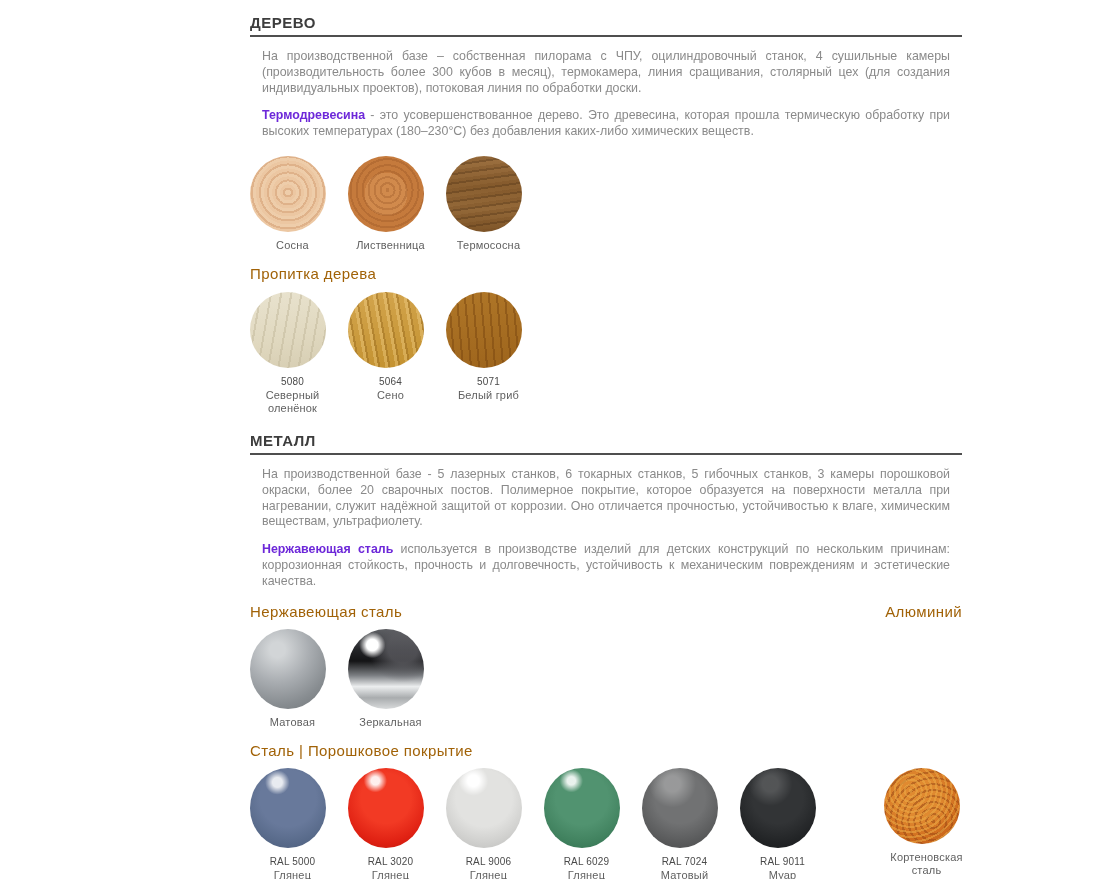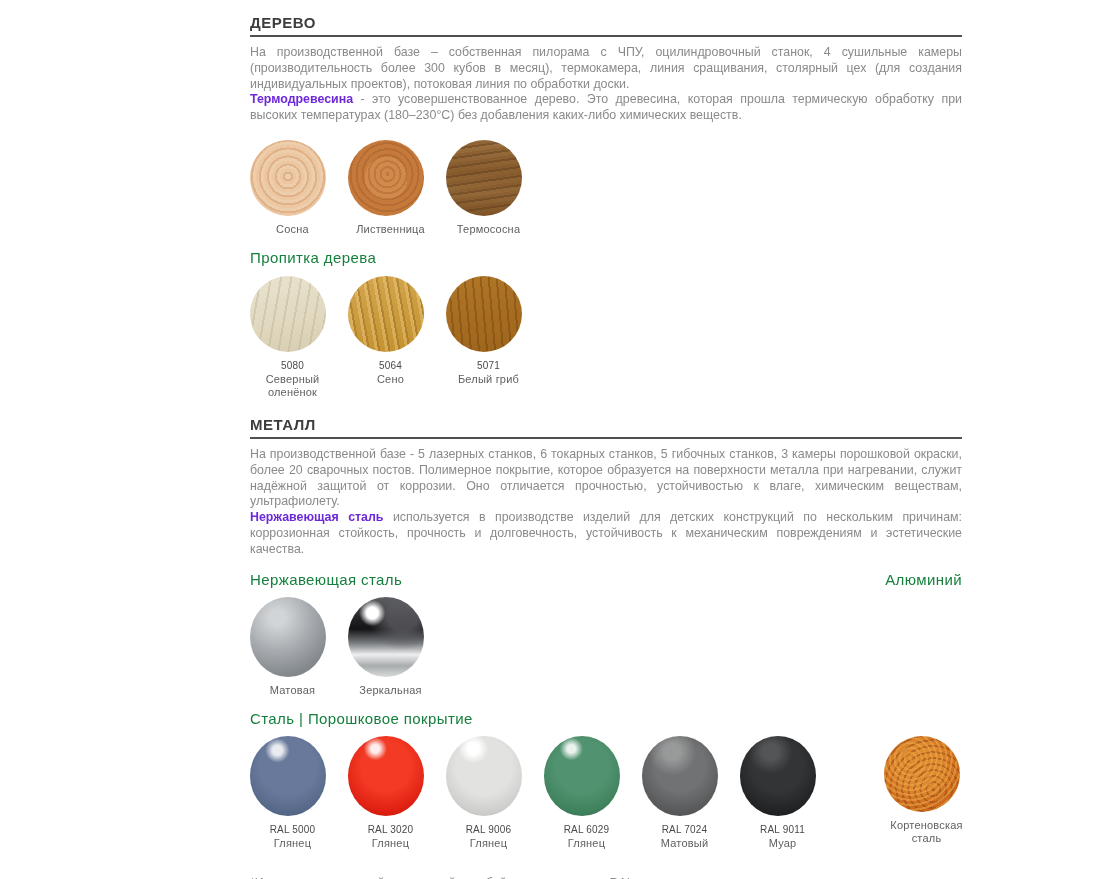--- a/index.html
+++ b/index.html
@@ -5,24 +5,24 @@
   html,body{margin:0;padding:0;}
   .page{
     width:1110px;height:879px;background:#ffffff;position:relative;
     font-family:"Liberation Sans", sans-serif;overflow:hidden;
   }
   .content{position:absolute;left:250px;top:0;width:712px;}
 
   .sec-title{margin:15px 0 0;font-size:15px;line-height:16px;font-weight:700;color:#3d3d3d;letter-spacing:.5px;}
   .rule{height:2px;background:#4f4f4f;margin-top:4px;}
   .body{margin-top:8px;font-size:12.4px;line-height:15.8px;color:#8a8a8a;text-align:justify;}
-  .para{margin:0;}
+  .para{margin:12px;}
   .body b{font-weight:700;color:#6d28d9;}
 
-  .sub-title{margin:14px 0 0;font-size:15px;line-height:16px;font-weight:400;color:#15803d;letter-spacing:.4px;}
+  .sub-title{margin:14px 0 0;font-size:15px;line-height:16px;font-weight:400;color:#a16207;letter-spacing:.4px;}
 
   .swatch-row{display:flex;margin-left:-11px;margin-top:16px;}
   .row-tight{margin-top:10px;}
   .cell{width:98px;flex:none;display:flex;flex-direction:column;align-items:center;}
   .cell-right{width:80px;flex:none;display:flex;flex-direction:column;align-items:center;}
   .group{display:flex;margin-left:-11px;}
   .split-head{display:flex;justify-content:space-between;align-items:baseline;margin-top:14px;}
   .split-head .sub-title{margin:0;}
   .split-row{display:flex;justify-content:space-between;margin-top:9px;}
 

